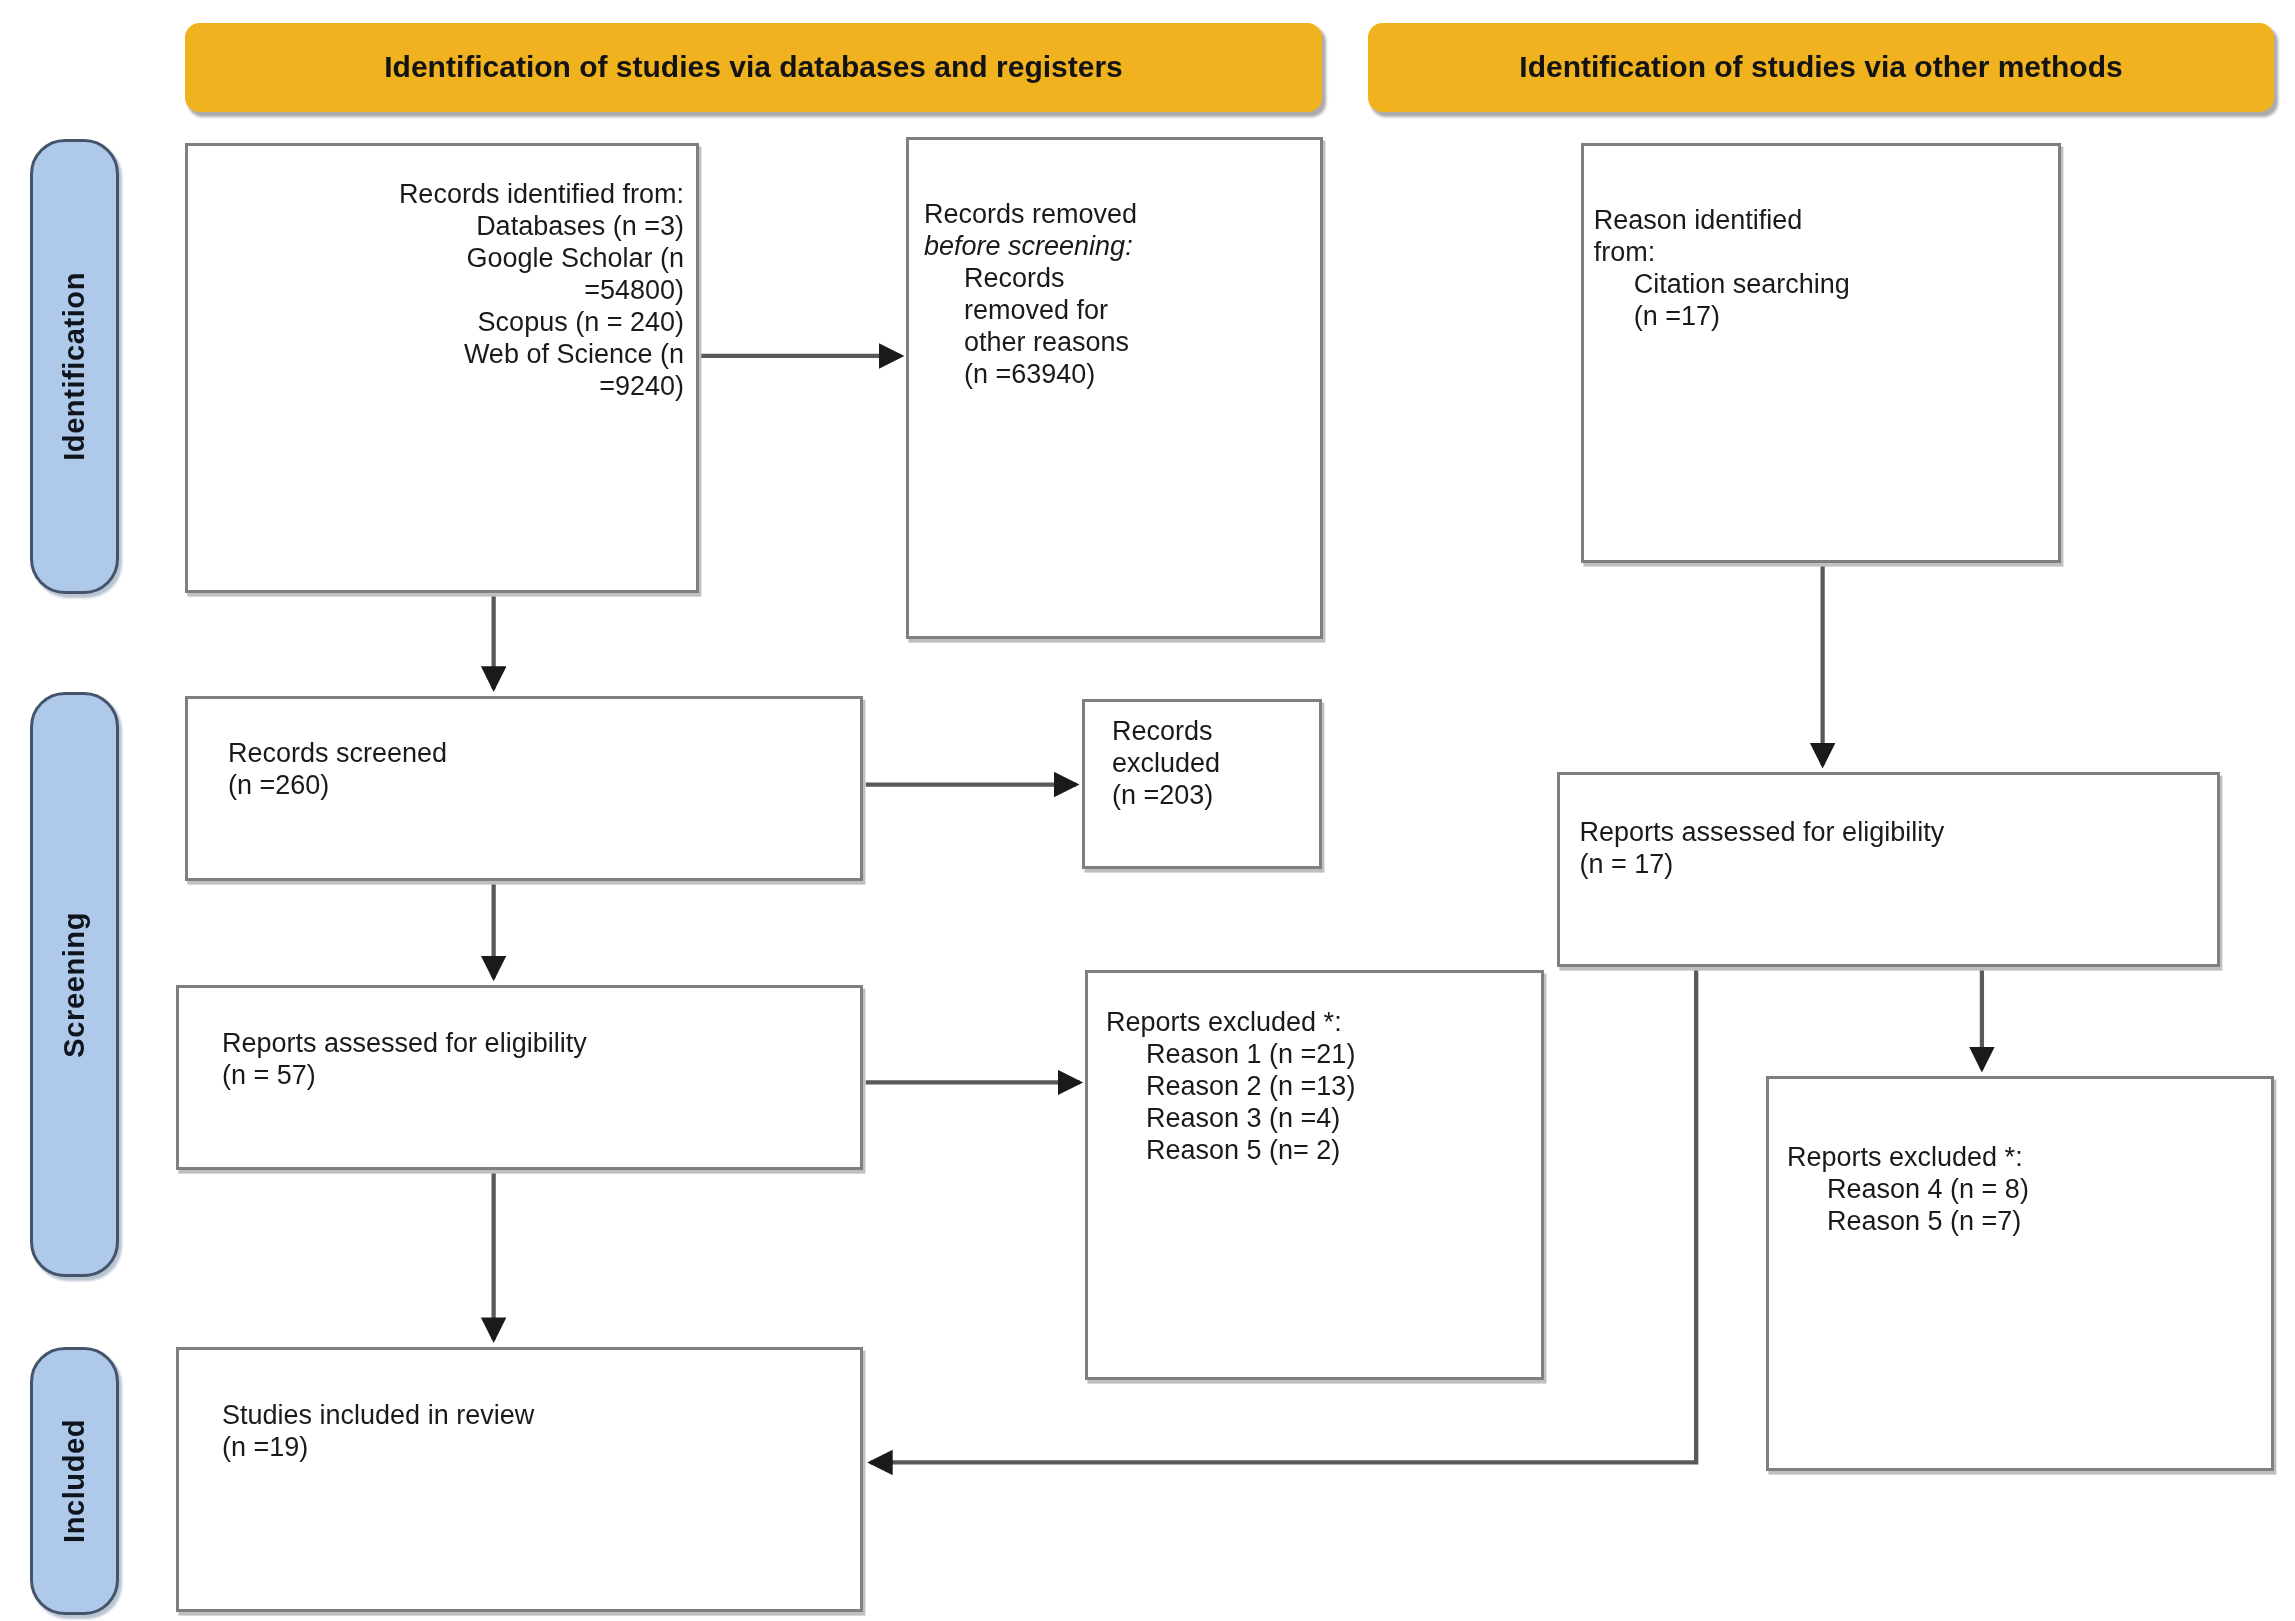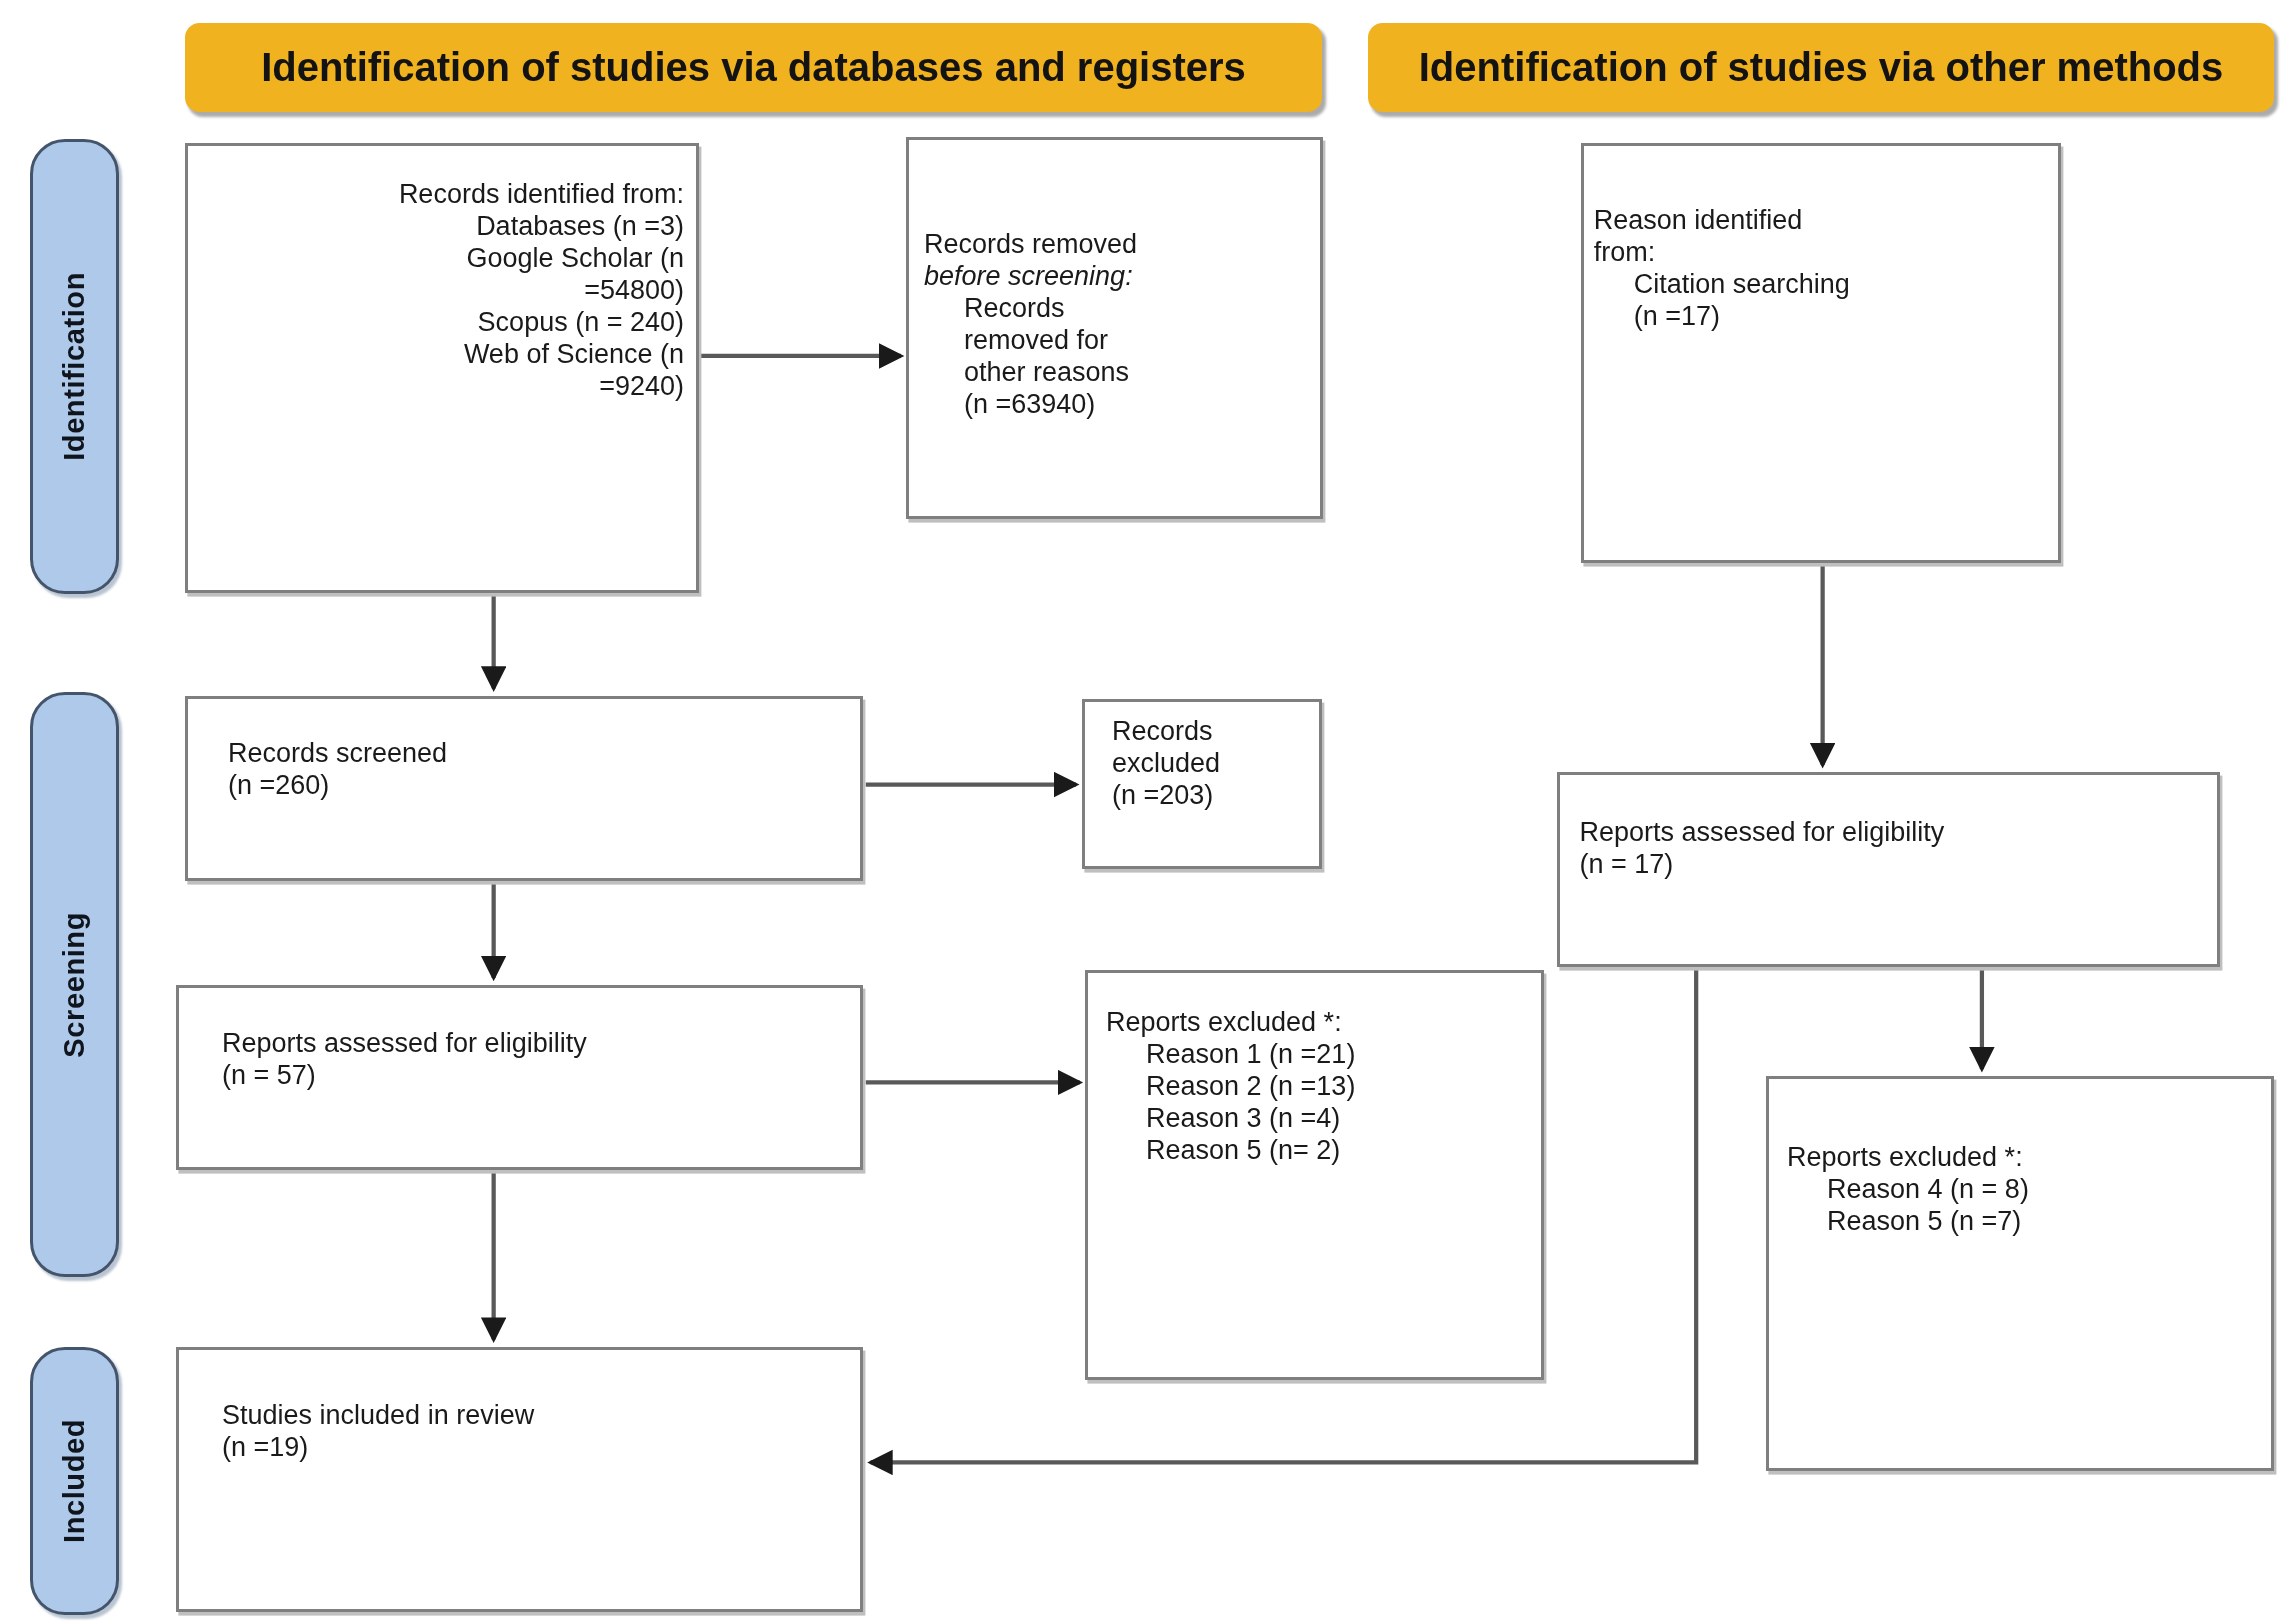--- a/index.html
+++ b/index.html
@@ -9,21 +9,21 @@
     background:#ffffff;
     font-family:"Liberation Sans", sans-serif;
     color:#1a1a1a;
     overflow:hidden;
   }
   .banner{
     position:absolute;
     background:#F0B21E;
     border-radius:14.6px;
     display:flex;align-items:center;justify-content:center;
-    font-size:40px;font-weight:bold;color:#131313;
+    font-size:30px;font-weight:bold;color:#131313;
     box-shadow:3.6px 4.3px 3px #ababab;
     text-align:center;
   }
   .sidebar{
     position:absolute;
     background:#AEC9E9;
     border:3.6px solid #44546A;
     border-radius:35px;
     box-sizing:border-box;
     display:flex;align-items:center;justify-content:center;
@@ -93,21 +93,21 @@
   <div class="box" style="left:185px;top:143px;width:514px;height:450px;padding:32px 12px 0 17px;text-align:right;">
     <div class="bl">Records identified from:</div>
     <div class="bl ind">Databases (n =3)</div>
     <div class="bl ind">Google Scholar (n</div>
     <div class="bl ind">=54800)</div>
     <div class="bl ind">Scopus (n = 240)</div>
     <div class="bl ind">Web of Science (n</div>
     <div class="bl ind">=9240)</div>
   </div>
 
-  <div class="box" style="left:906px;top:137px;width:417px;height:382px;padding:88px 9px 0 15px;">
+  <div class="box" style="left:906px;top:137px;width:417px;height:502px;padding:58px 9px 0 15px;">
     <div class="bl">Records removed</div>
     <div class="bl it">before screening:</div>
     <div class="bl ind">Records</div>
     <div class="bl ind">removed for</div>
     <div class="bl ind">other reasons</div>
     <div class="bl ind">(n =63940)</div>
   </div>
 
   <div class="box" style="left:1581px;top:143px;width:480px;height:420px;padding:58px 6px 0 9.7px;">
     <div class="bl">Reason identified</div>

